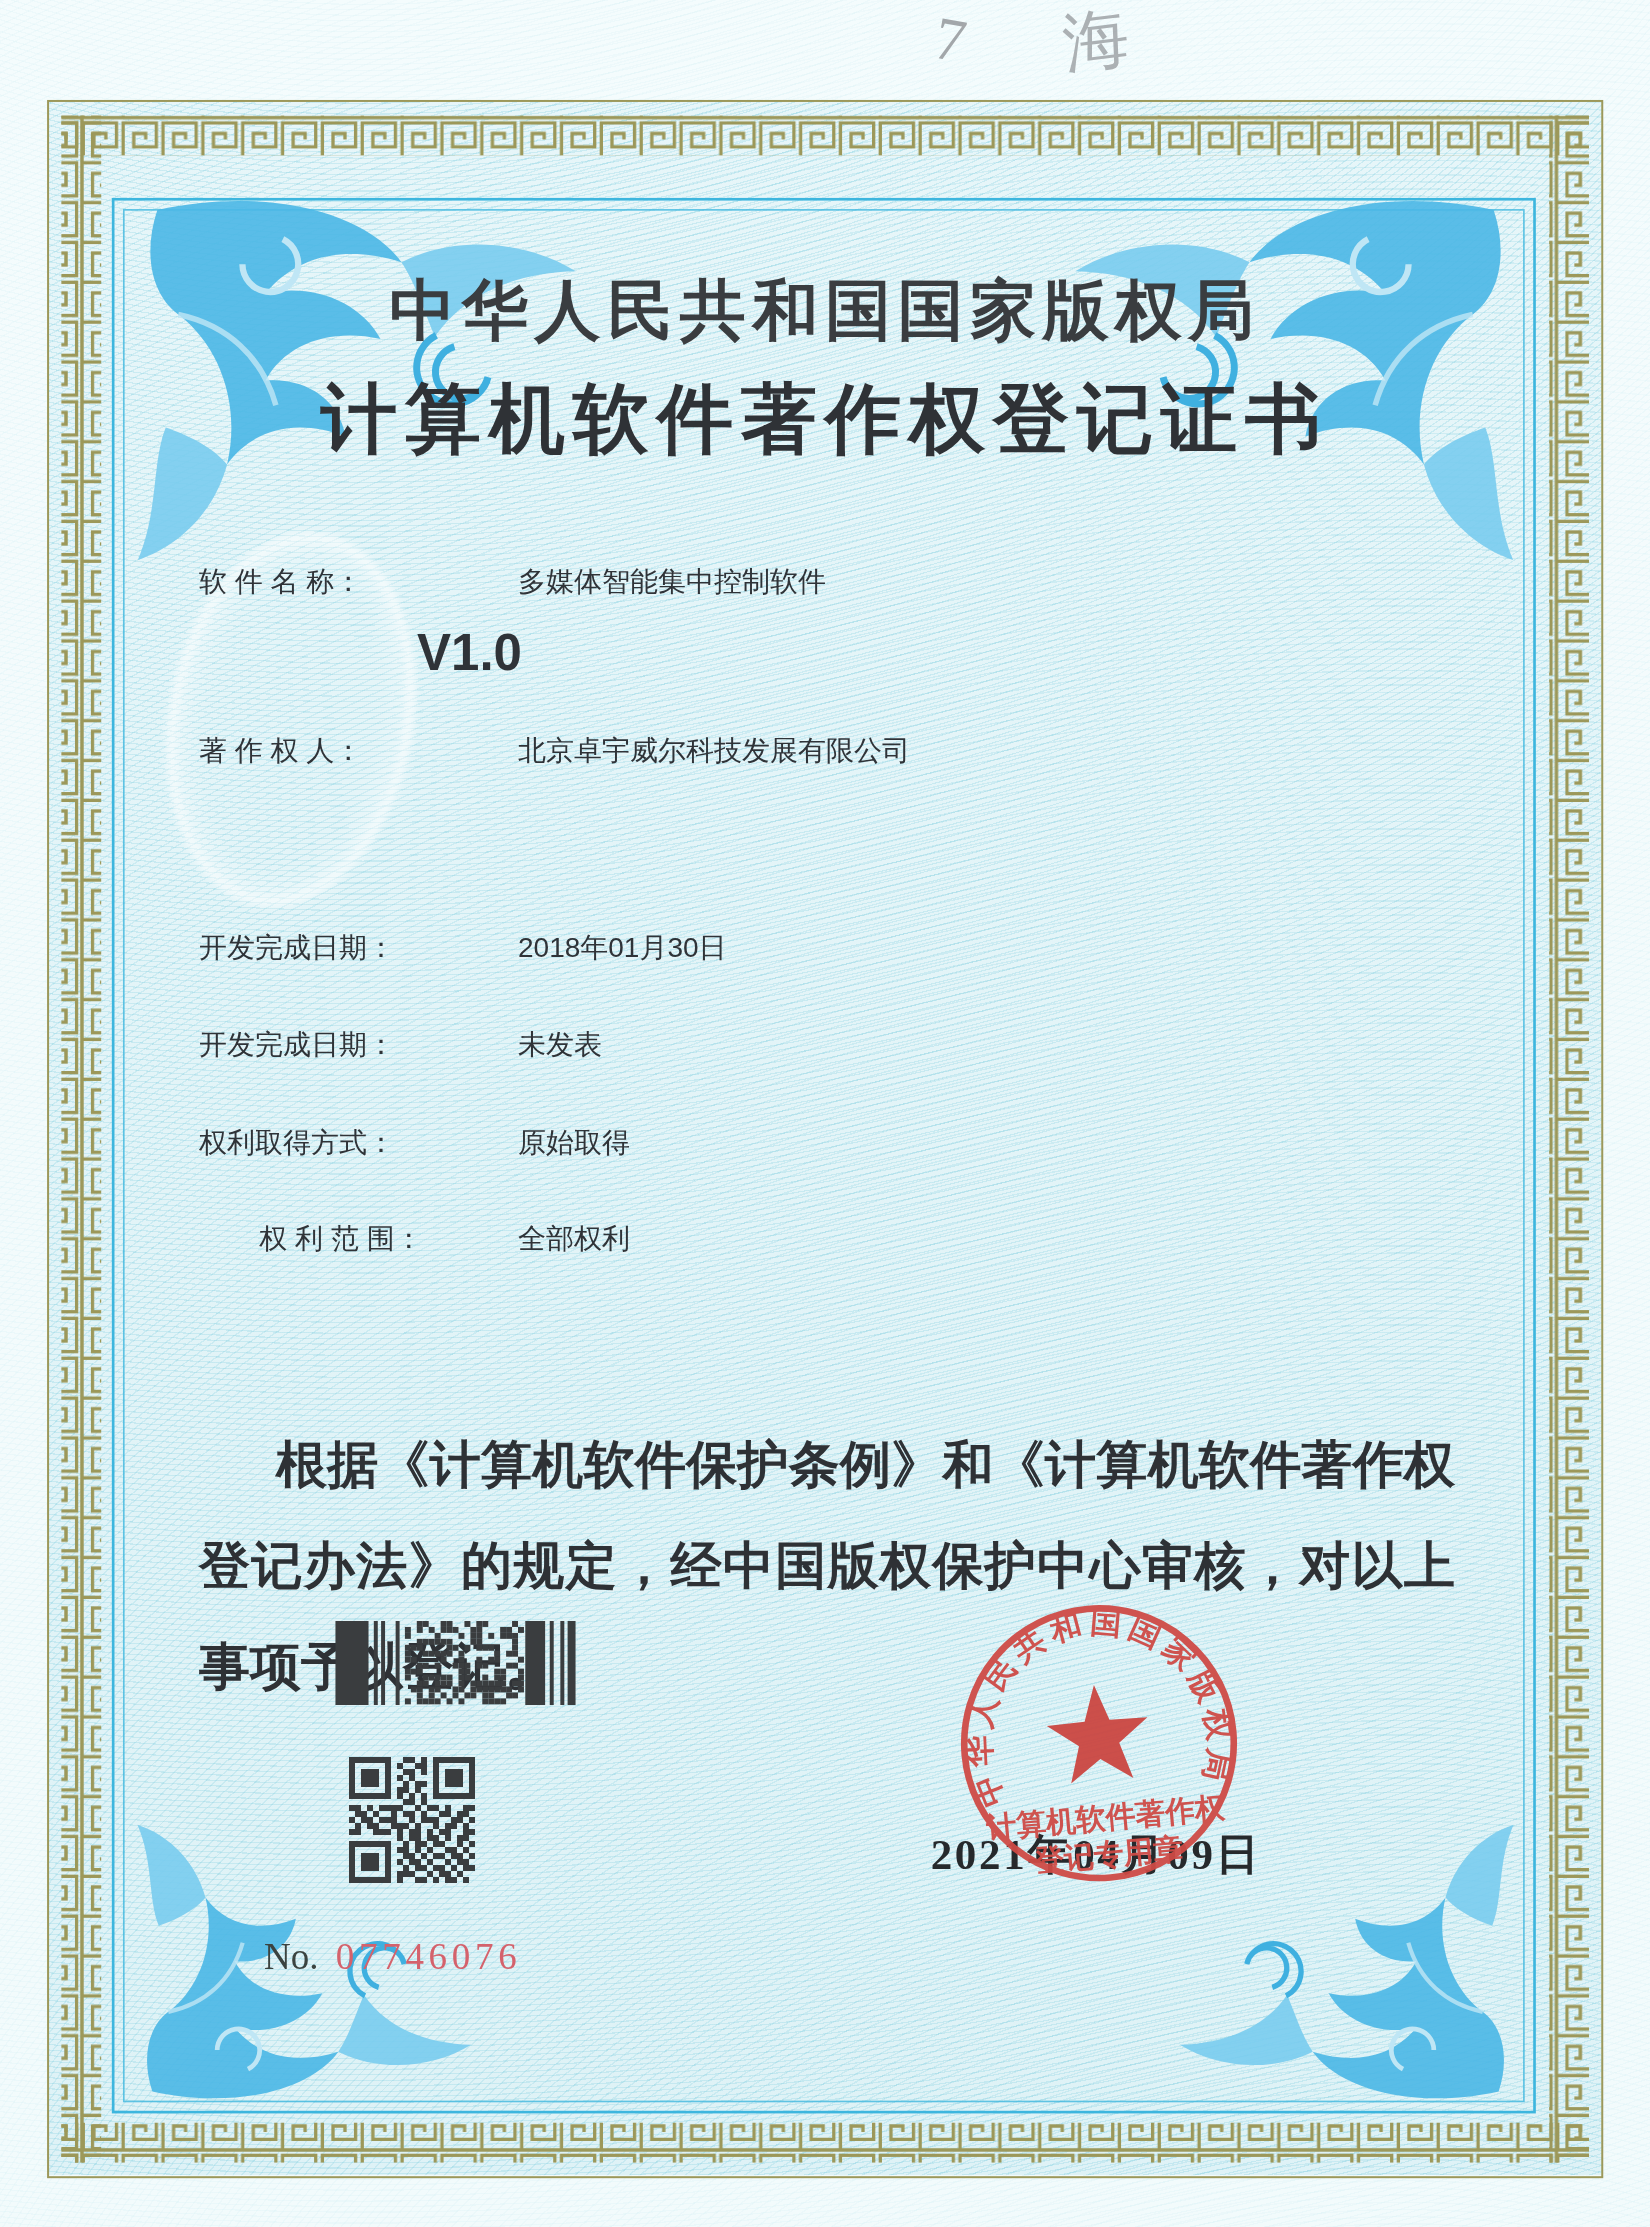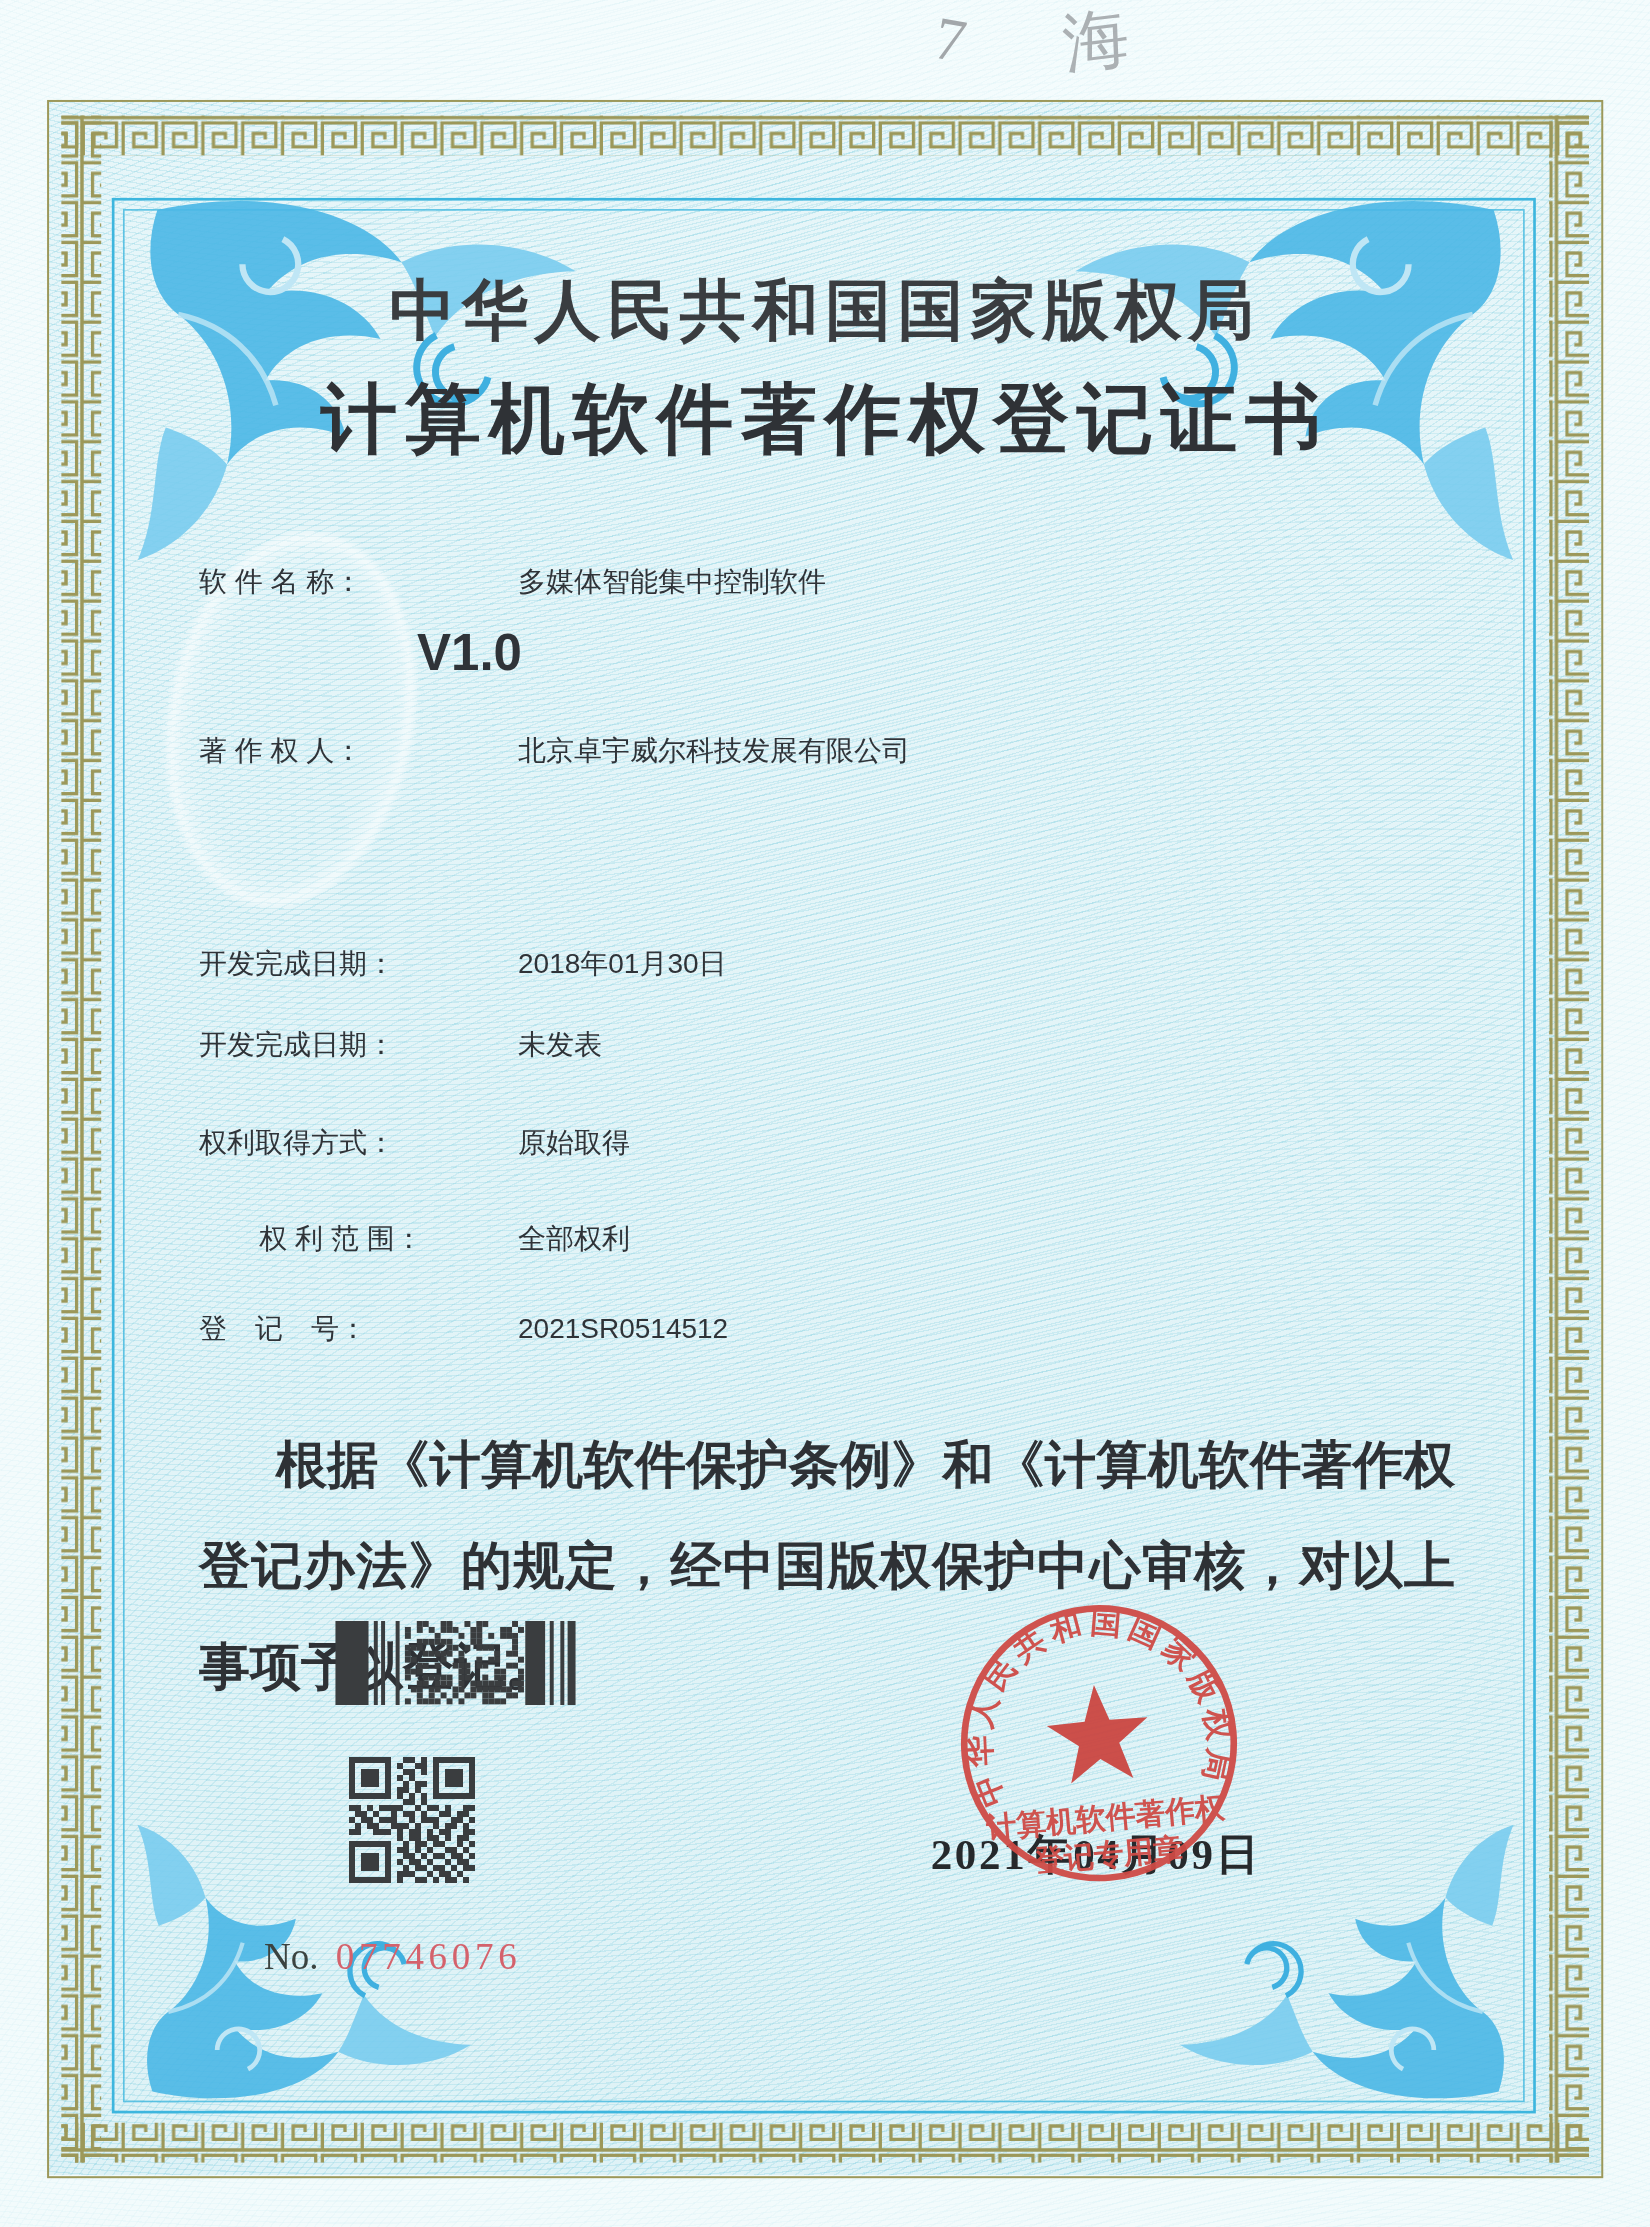--- a/index.html
+++ b/index.html
@@ -40,21 +40,21 @@
     left:124px;top:488px;width:1279px;text-align:right;
     font-size:33px;font-weight:bold;color:#33363a;white-space:nowrap;
   }
   .cert-line .v{margin-left:28px;}
   .field-row{left:199px;font-size:28px;font-weight:normal;white-space:nowrap;color:#2f3338;}
   .field-row .lbl{display:inline-block;min-width:284px;}
   .field-row .val{margin-left:35px;}
   .row-name{top:563px;}
   .row-version{left:417px;top:623px;font-size:51px;font-weight:bold;color:#2f3338;}
   .row-author{top:732px;}
-  .row-dev{top:929px;margin-top:16px;}
+  .row-dev{top:929px;}
   .row-pub{top:1026px;}
   .row-acq{top:1124px;}
   .row-scope{top:1220px;text-align:center;}
   .row-reg{top:1310px;}
   .statement{
     left:199px;top:1414px;width:1256px;
     font-size:51px;font-weight:bold;line-height:101px;
     text-indent:77px;color:#2e3135;text-align:justify;
   }
   .barcode{position:absolute;left:335px;top:1621px;z-index:8;}
@@ -134,23 +134,20 @@
     <span class="lbl">开发完成日期：</span><span class="val">2018年01月30日</span>
   </div>
   <div class="txt field-row row-pub">
     <span class="lbl">开发完成日期：</span><span class="val">未发表</span>
   </div>
   <div class="txt field-row row-acq">
     <span class="lbl">权利取得方式：</span><span class="val">原始取得</span>
   </div>
   <div class="txt field-row row-scope">
     <span class="lbl">权 利 范 围：</span><span class="val">全部权利</span>
-  </div>
-  <div class="txt field-row row-reg">
-    <span class="lbl">登　记　号：</span><span class="val">2021SR0514512</span>
   </div>
 
   <div class="txt statement">根据《计算机软件保护条例》和《计算机软件著作权登记办法》的规定，经中国版权保护中心审核，对以上事项予以登记。</div>
 
   <div class="barcode" id="barcode"><svg width="241" height="84" viewBox="0 0 363 127">
         <rect x="0" y="0" width="50" height="127" fill="#3a3d3f"></rect>
         <rect x="58" y="0" width="6" height="127" fill="#3a3d3f"></rect>
         <rect x="69" y="0" width="6" height="127" fill="#3a3d3f"></rect>
         <rect x="91" y="0" width="6" height="127" fill="#3a3d3f"></rect>
         <rect x="105" y="9" width="9" height="9" fill="#3a3d3f"></rect>

